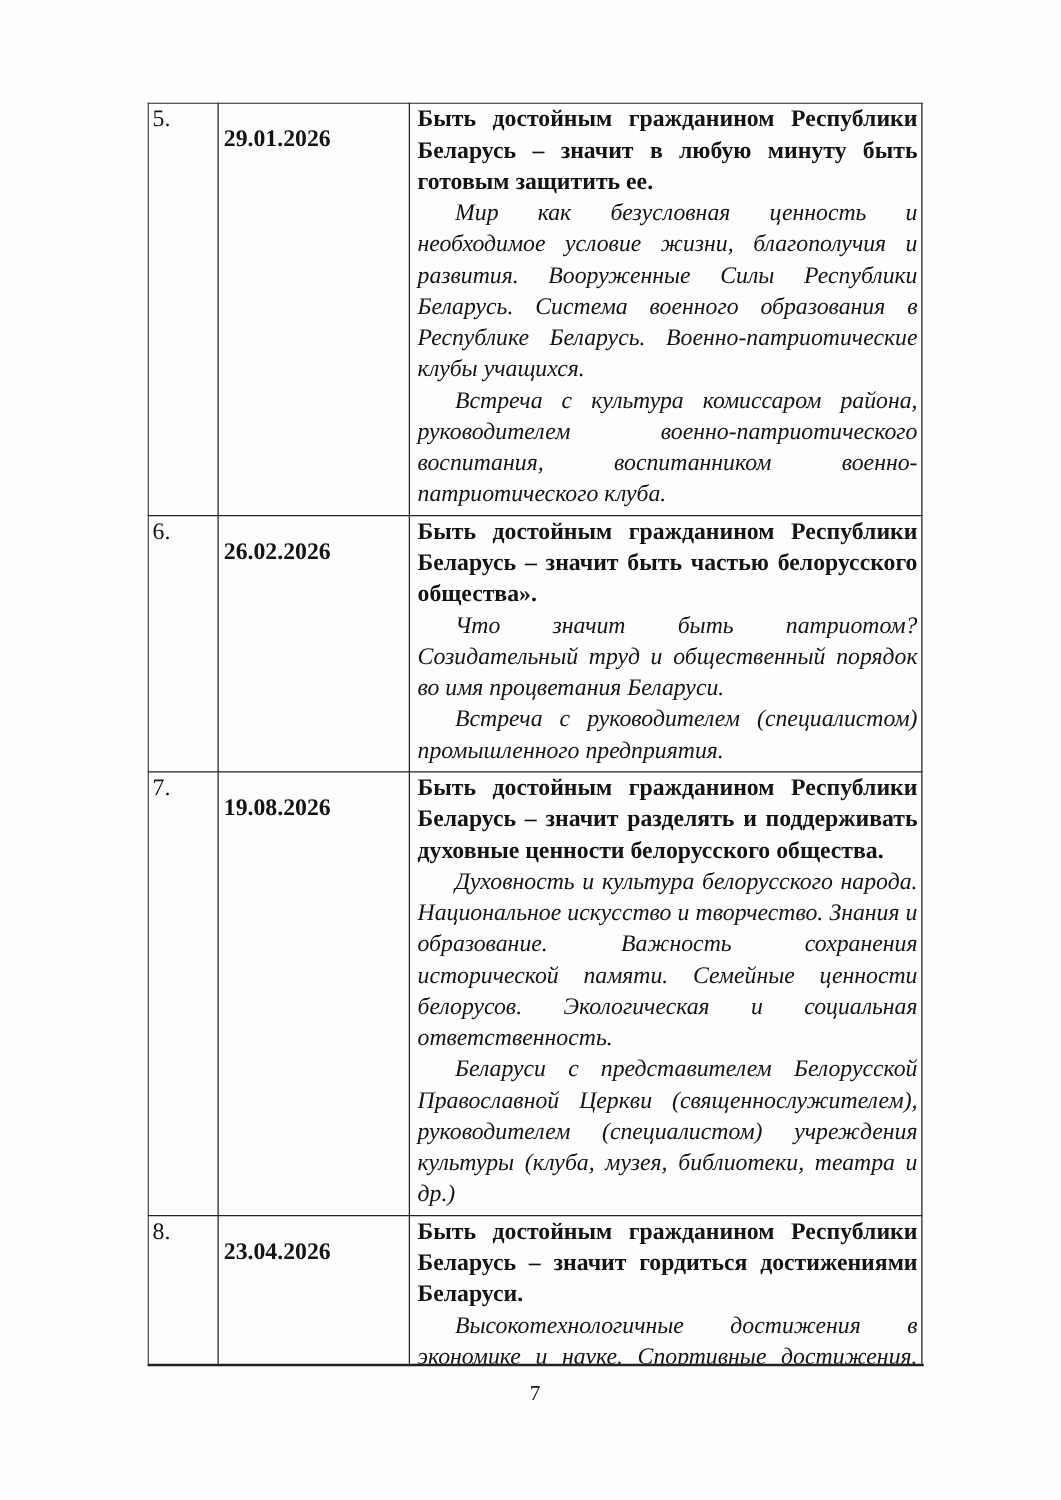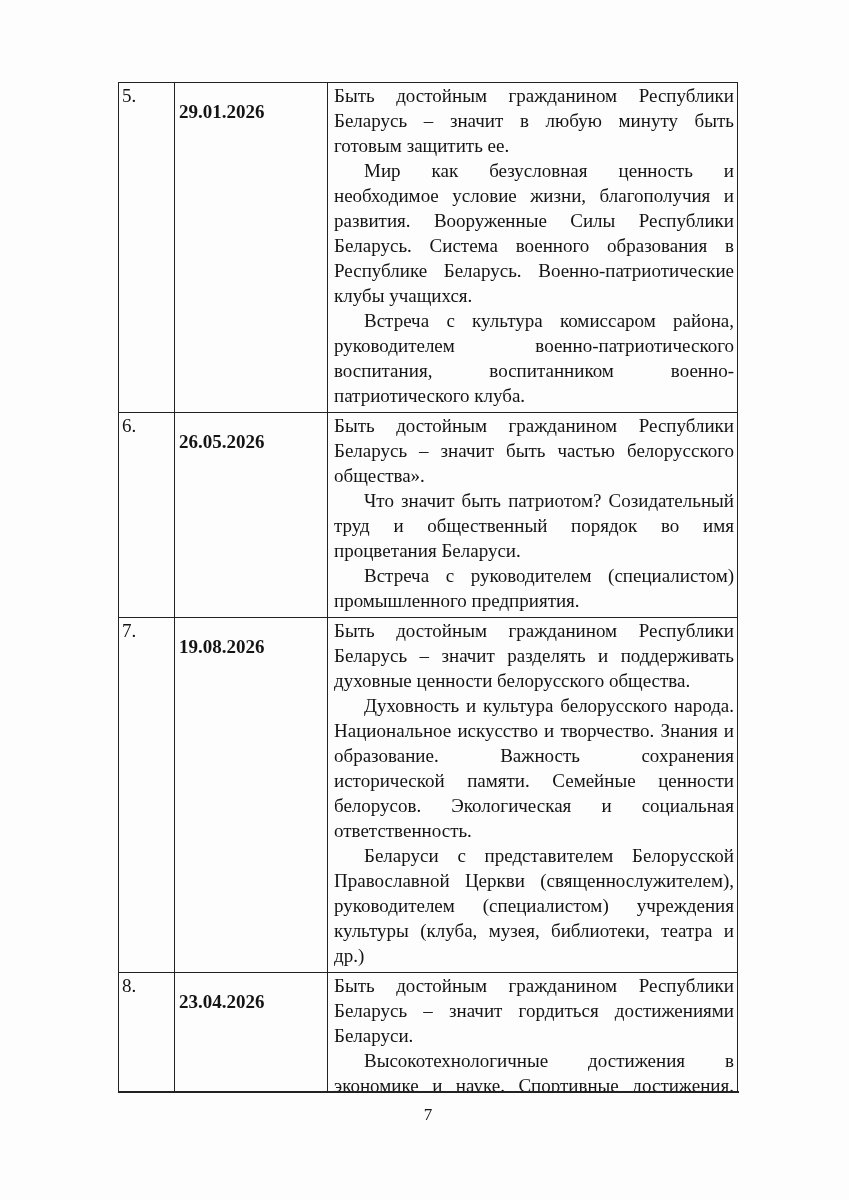--- a/index.html
+++ b/index.html
@@ -34,24 +34,25 @@
     vertical-align: top;
     font-size: 19px;
     line-height: 25px;
     padding: 0;
   }
   td.col-num   { width: 50px;  padding: 0 2px 4px 3px; }
   td.col-date  { width: 146px; padding: 16px 2px 4px 4px; font-weight: bold; }
   td.col-body  { padding: 0 3px 4px 6px; }
   p { margin: 0; text-align: justify; }
   p.topic-title {
-    font-weight: normal;
+    font-weight: bold;
     text-align: justify;
   }
   p.topic-par {
+    font-style: italic;
     text-indent: 30px;
     text-align: justify;
   }
   .page-footer {
     position: absolute;
     top: 1104px;
     left: 118px;
     width: 620px;
     text-align: center;
     font-size: 17px;
@@ -68,21 +69,21 @@
         <td class="col-num">5.</td>
         <td class="col-date">29.01.2026</td>
         <td class="col-body">
           <p class="topic-title">Быть достойным гражданином Республики Беларусь – значит в любую минуту быть готовым защитить ее.</p>
           <p class="topic-par">Мир как безусловная ценность и необходимое условие жизни, благополучия и развития. Вооруженные Силы Республики Беларусь. Система военного образования в Республике Беларусь. Военно-патриотические клубы учащихся.</p>
           <p class="topic-par">Встреча с культура комиссаром района, руководителем военно-патриотического воспитания, воспитанником военно-патриотического клуба.</p>
         </td>
       </tr>
       <tr>
         <td class="col-num">6.</td>
-        <td class="col-date">26.05.2026</td>
+        <td class="col-date">26.02.2026</td>
         <td class="col-body">
           <p class="topic-title">Быть достойным гражданином Республики Беларусь – значит быть частью белорусского общества».</p>
           <p class="topic-par">Что значит быть патриотом? Созидательный труд и общественный порядок во имя процветания Беларуси.</p>
           <p class="topic-par">Встреча с руководителем (специалистом) промышленного предприятия.</p>
         </td>
       </tr>
       <tr>
         <td class="col-num">7.</td>
         <td class="col-date">19.08.2026</td>
         <td class="col-body">

